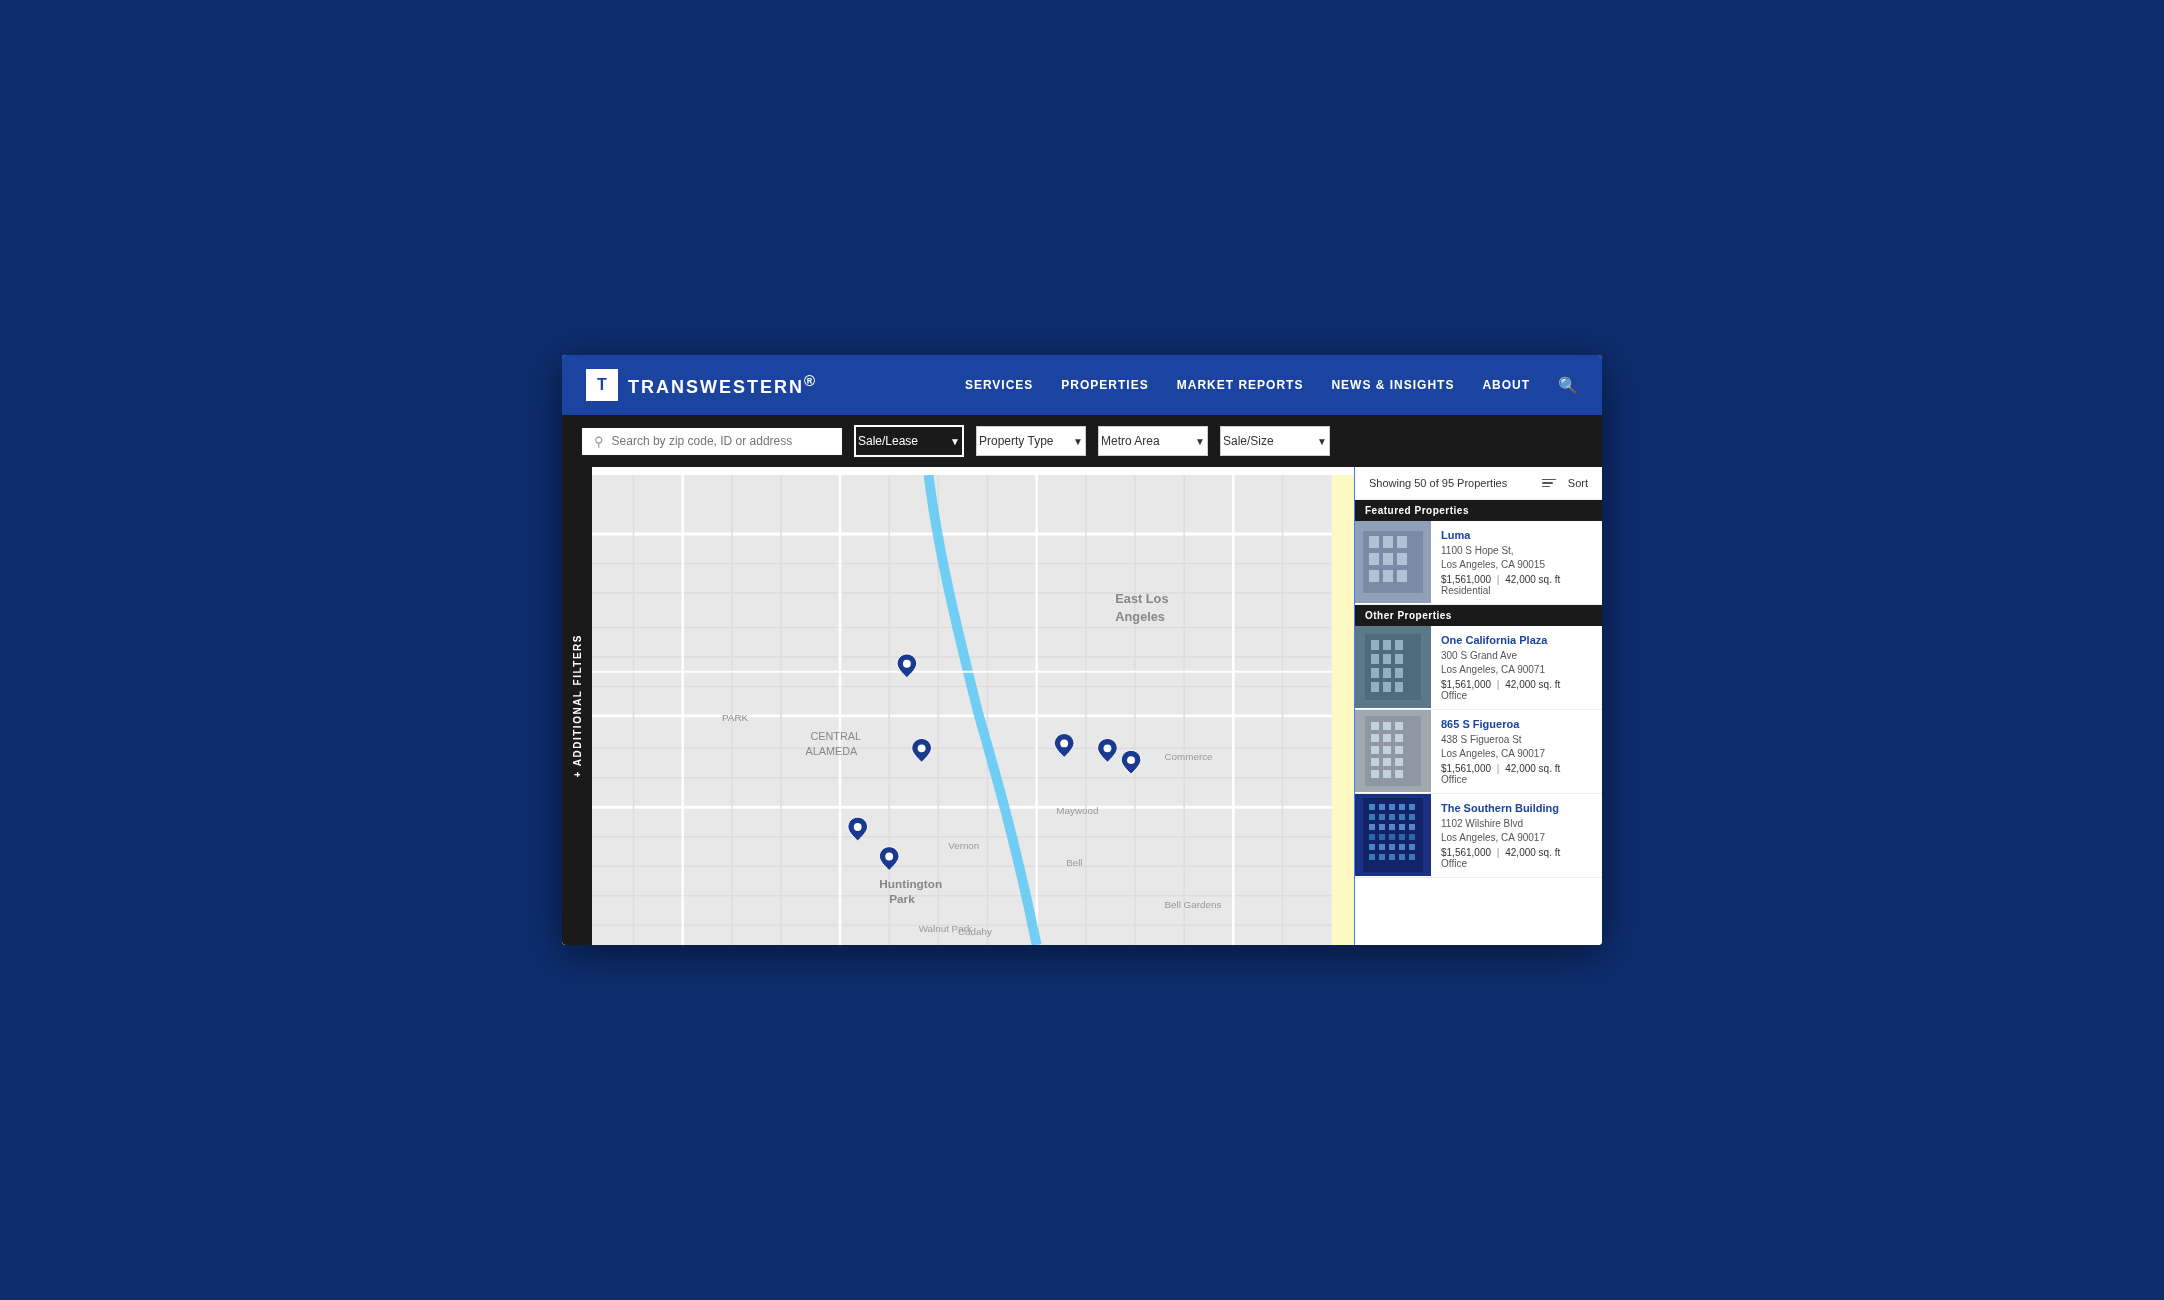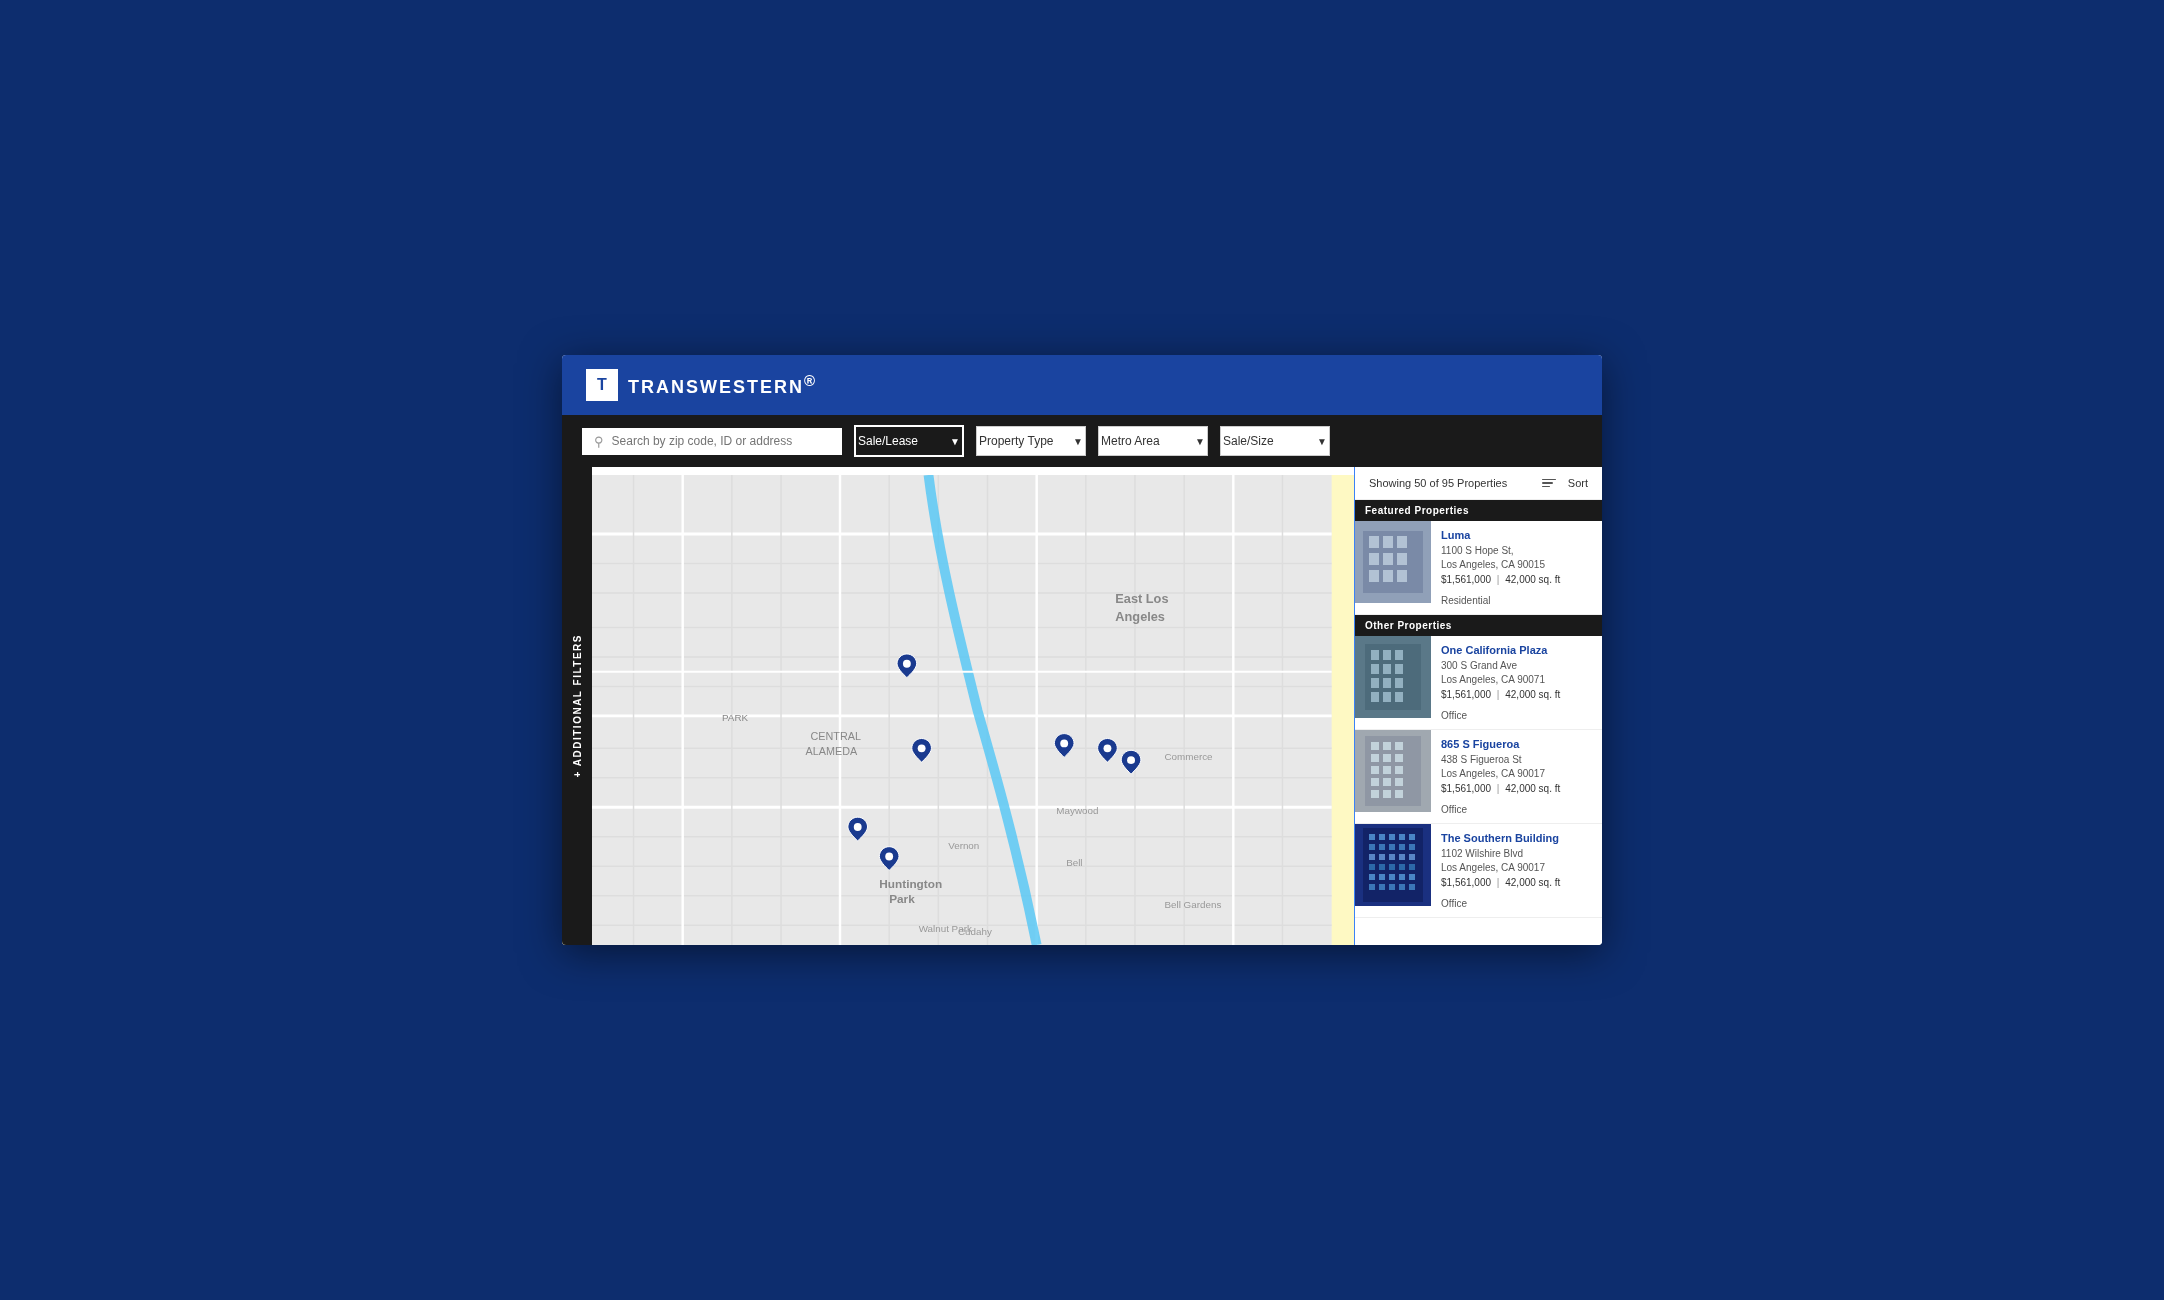--- a/index.html
+++ b/index.html
@@ -236,21 +236,21 @@
       line-height: 1.4;
     }
     .property-price {
       font-size: 10px;
       color: #333;
       margin-top: 2px;
     }
     .property-type {
       font-size: 10px;
       color: #555;
-      margin-top: 10px;
+      margin-top: 0;
     }
     .pipe {
       color: #999;
       margin: 0 3px;
     }
     
     .img-luma { background: linear-gradient(135deg, #b0b8c8 0%, #8090a8 100%); }
     .img-one-cal { background: linear-gradient(135deg, #7090a0 0%, #506070 100%); }
     .img-865 { background: linear-gradient(135deg, #c0c8d0 0%, #909898 100%); }
     .img-southern { background: linear-gradient(135deg, #2040a0 0%, #102060 100%); }
@@ -259,20 +259,28 @@
 <body>
 
 <div class="browser-window">
 
   <div class="header">
     <div class="logo-area">
       <div class="logo-icon">T</div>
       <span class="logo-text">
         <span>TRANSWESTERN</span><sup>®</sup>
       </span>
+    </div>
+    <div class="nav-links">
+      <span class="nav-link">SERVICES</span>
+      <span class="nav-link">PROPERTIES</span>
+      <span class="nav-link">MARKET REPORTS</span>
+      <span class="nav-link">NEWS &amp; INSIGHTS</span>
+      <span class="nav-link">ABOUT</span>
+      <span class="nav-search-icon">🔍</span>
     </div>
   </div>
 
   <div class="search-bar">
     <div class="search-input-wrap">
       <span class="search-icon-sm">⚲</span>
       <input class="search-input" type="text" placeholder="Search by zip code, ID or address" style="">
     </div>
     <button class="filter-btn dark">
       <span>Sale/Lease</span>

